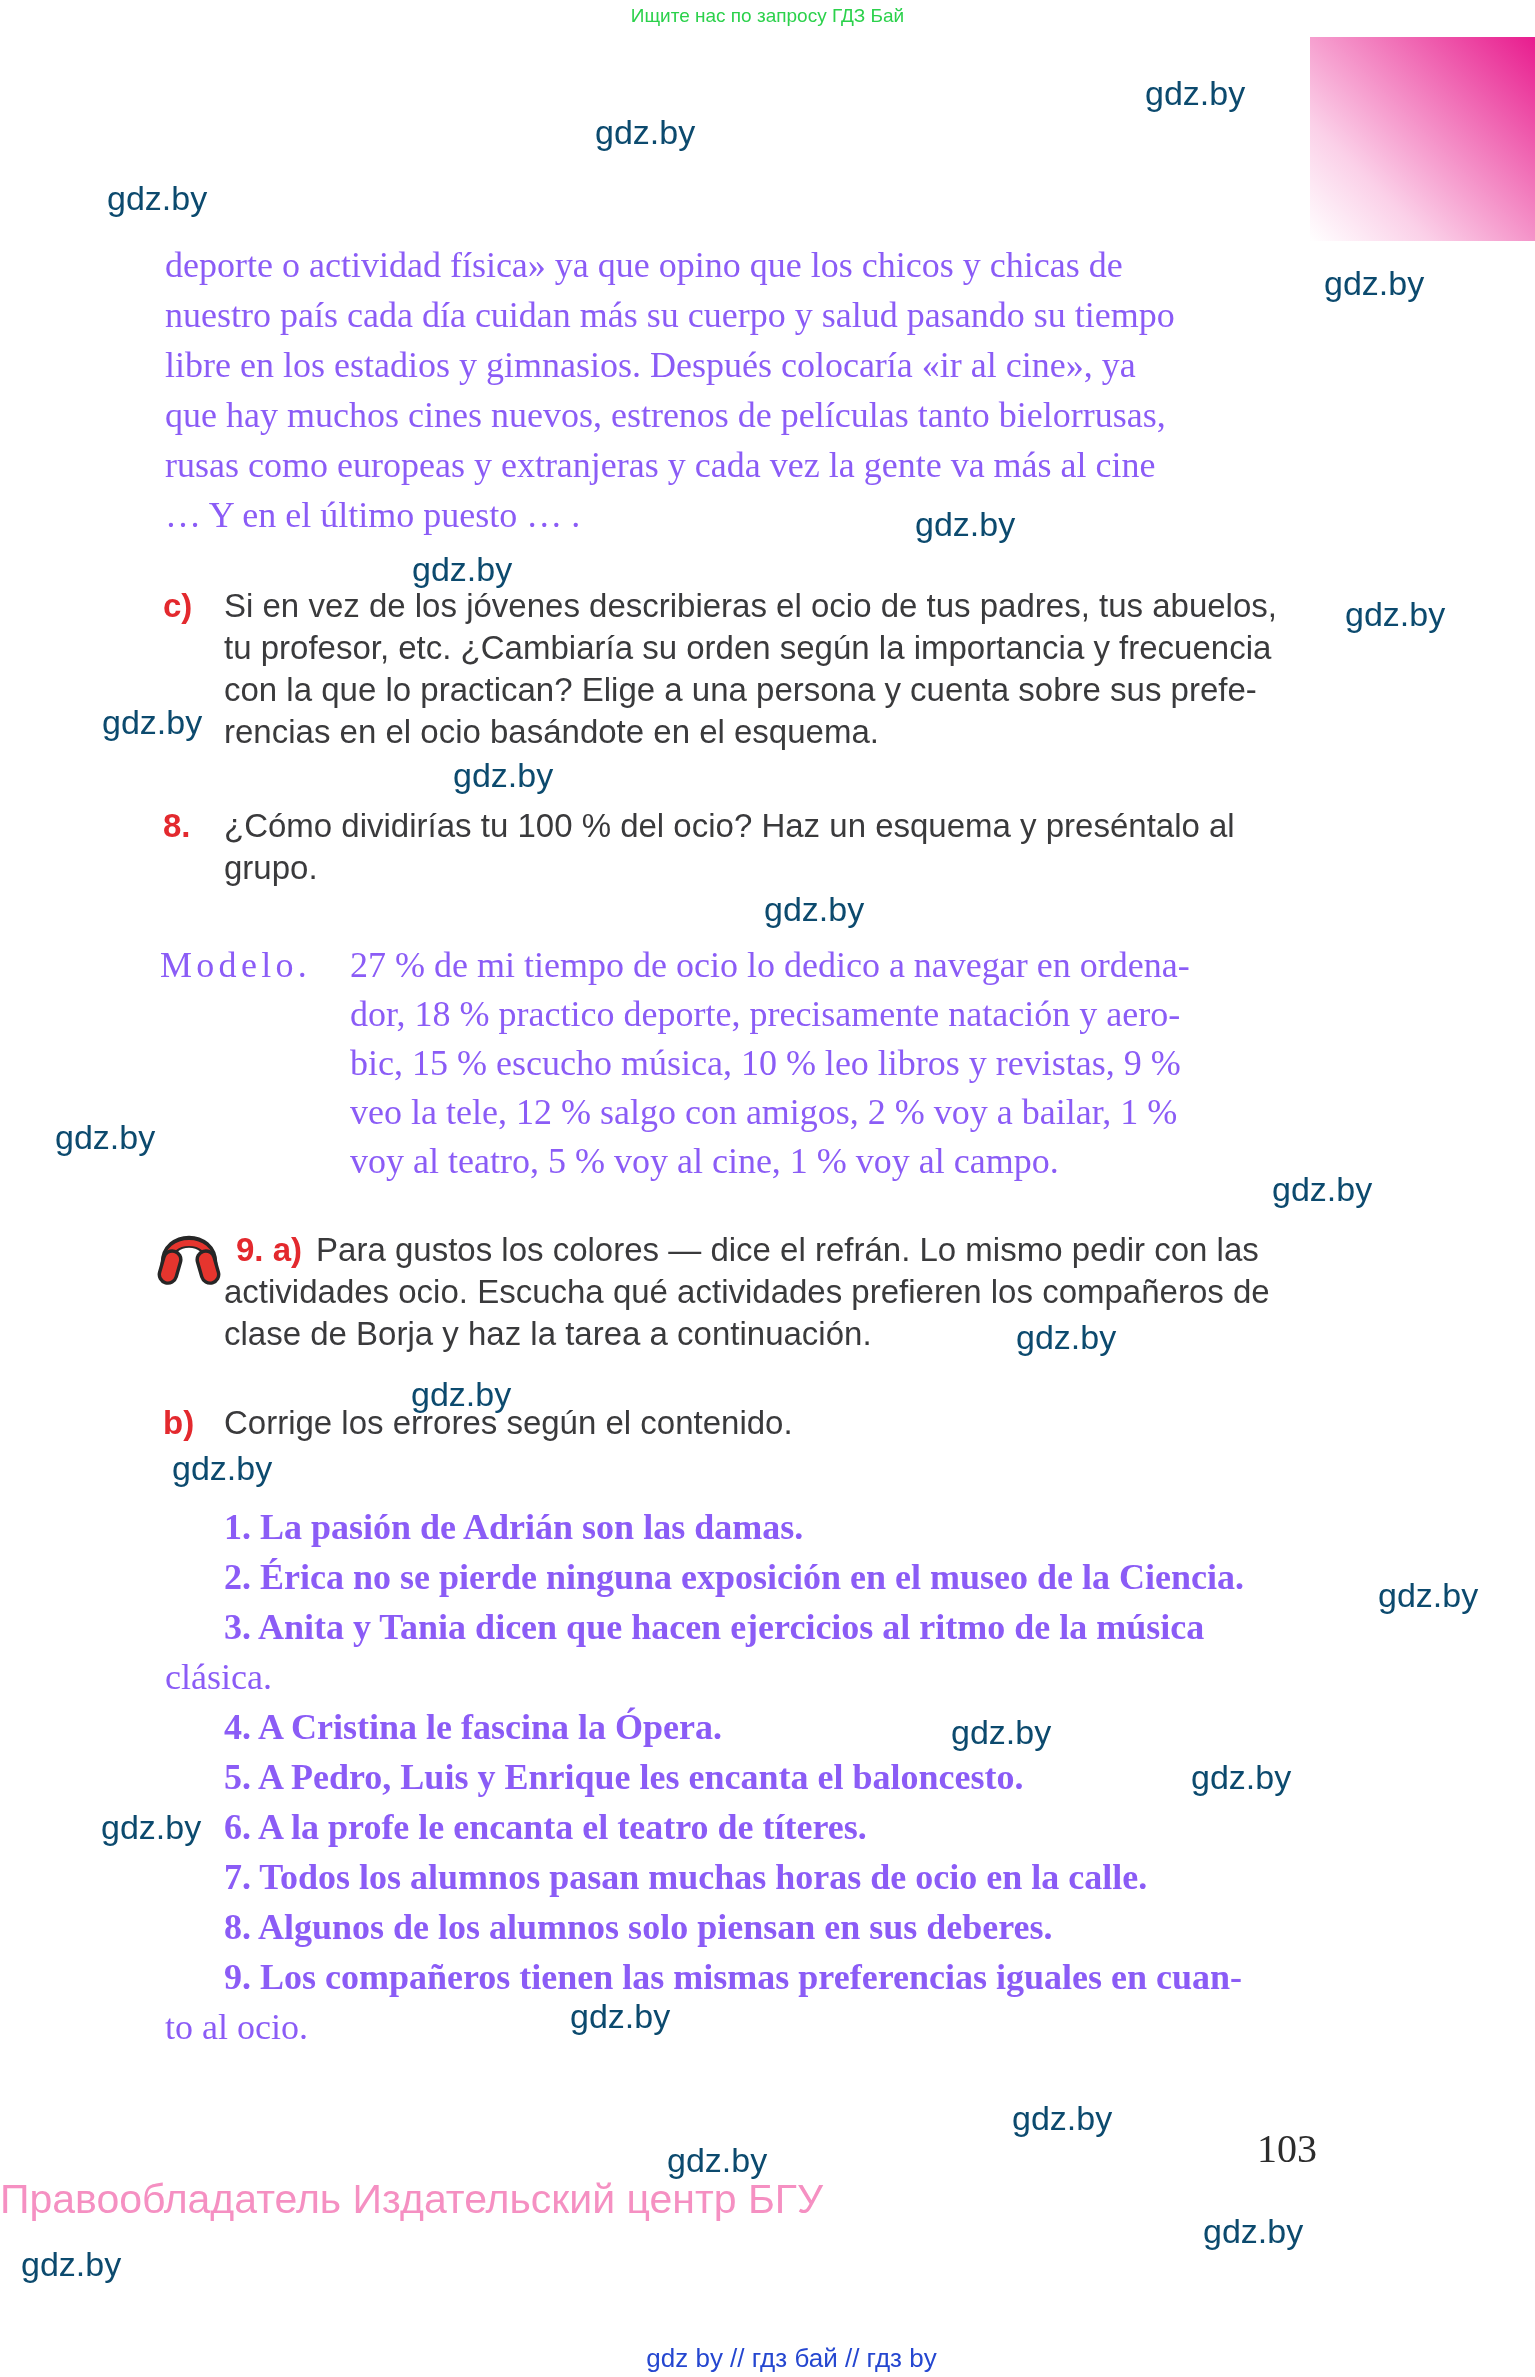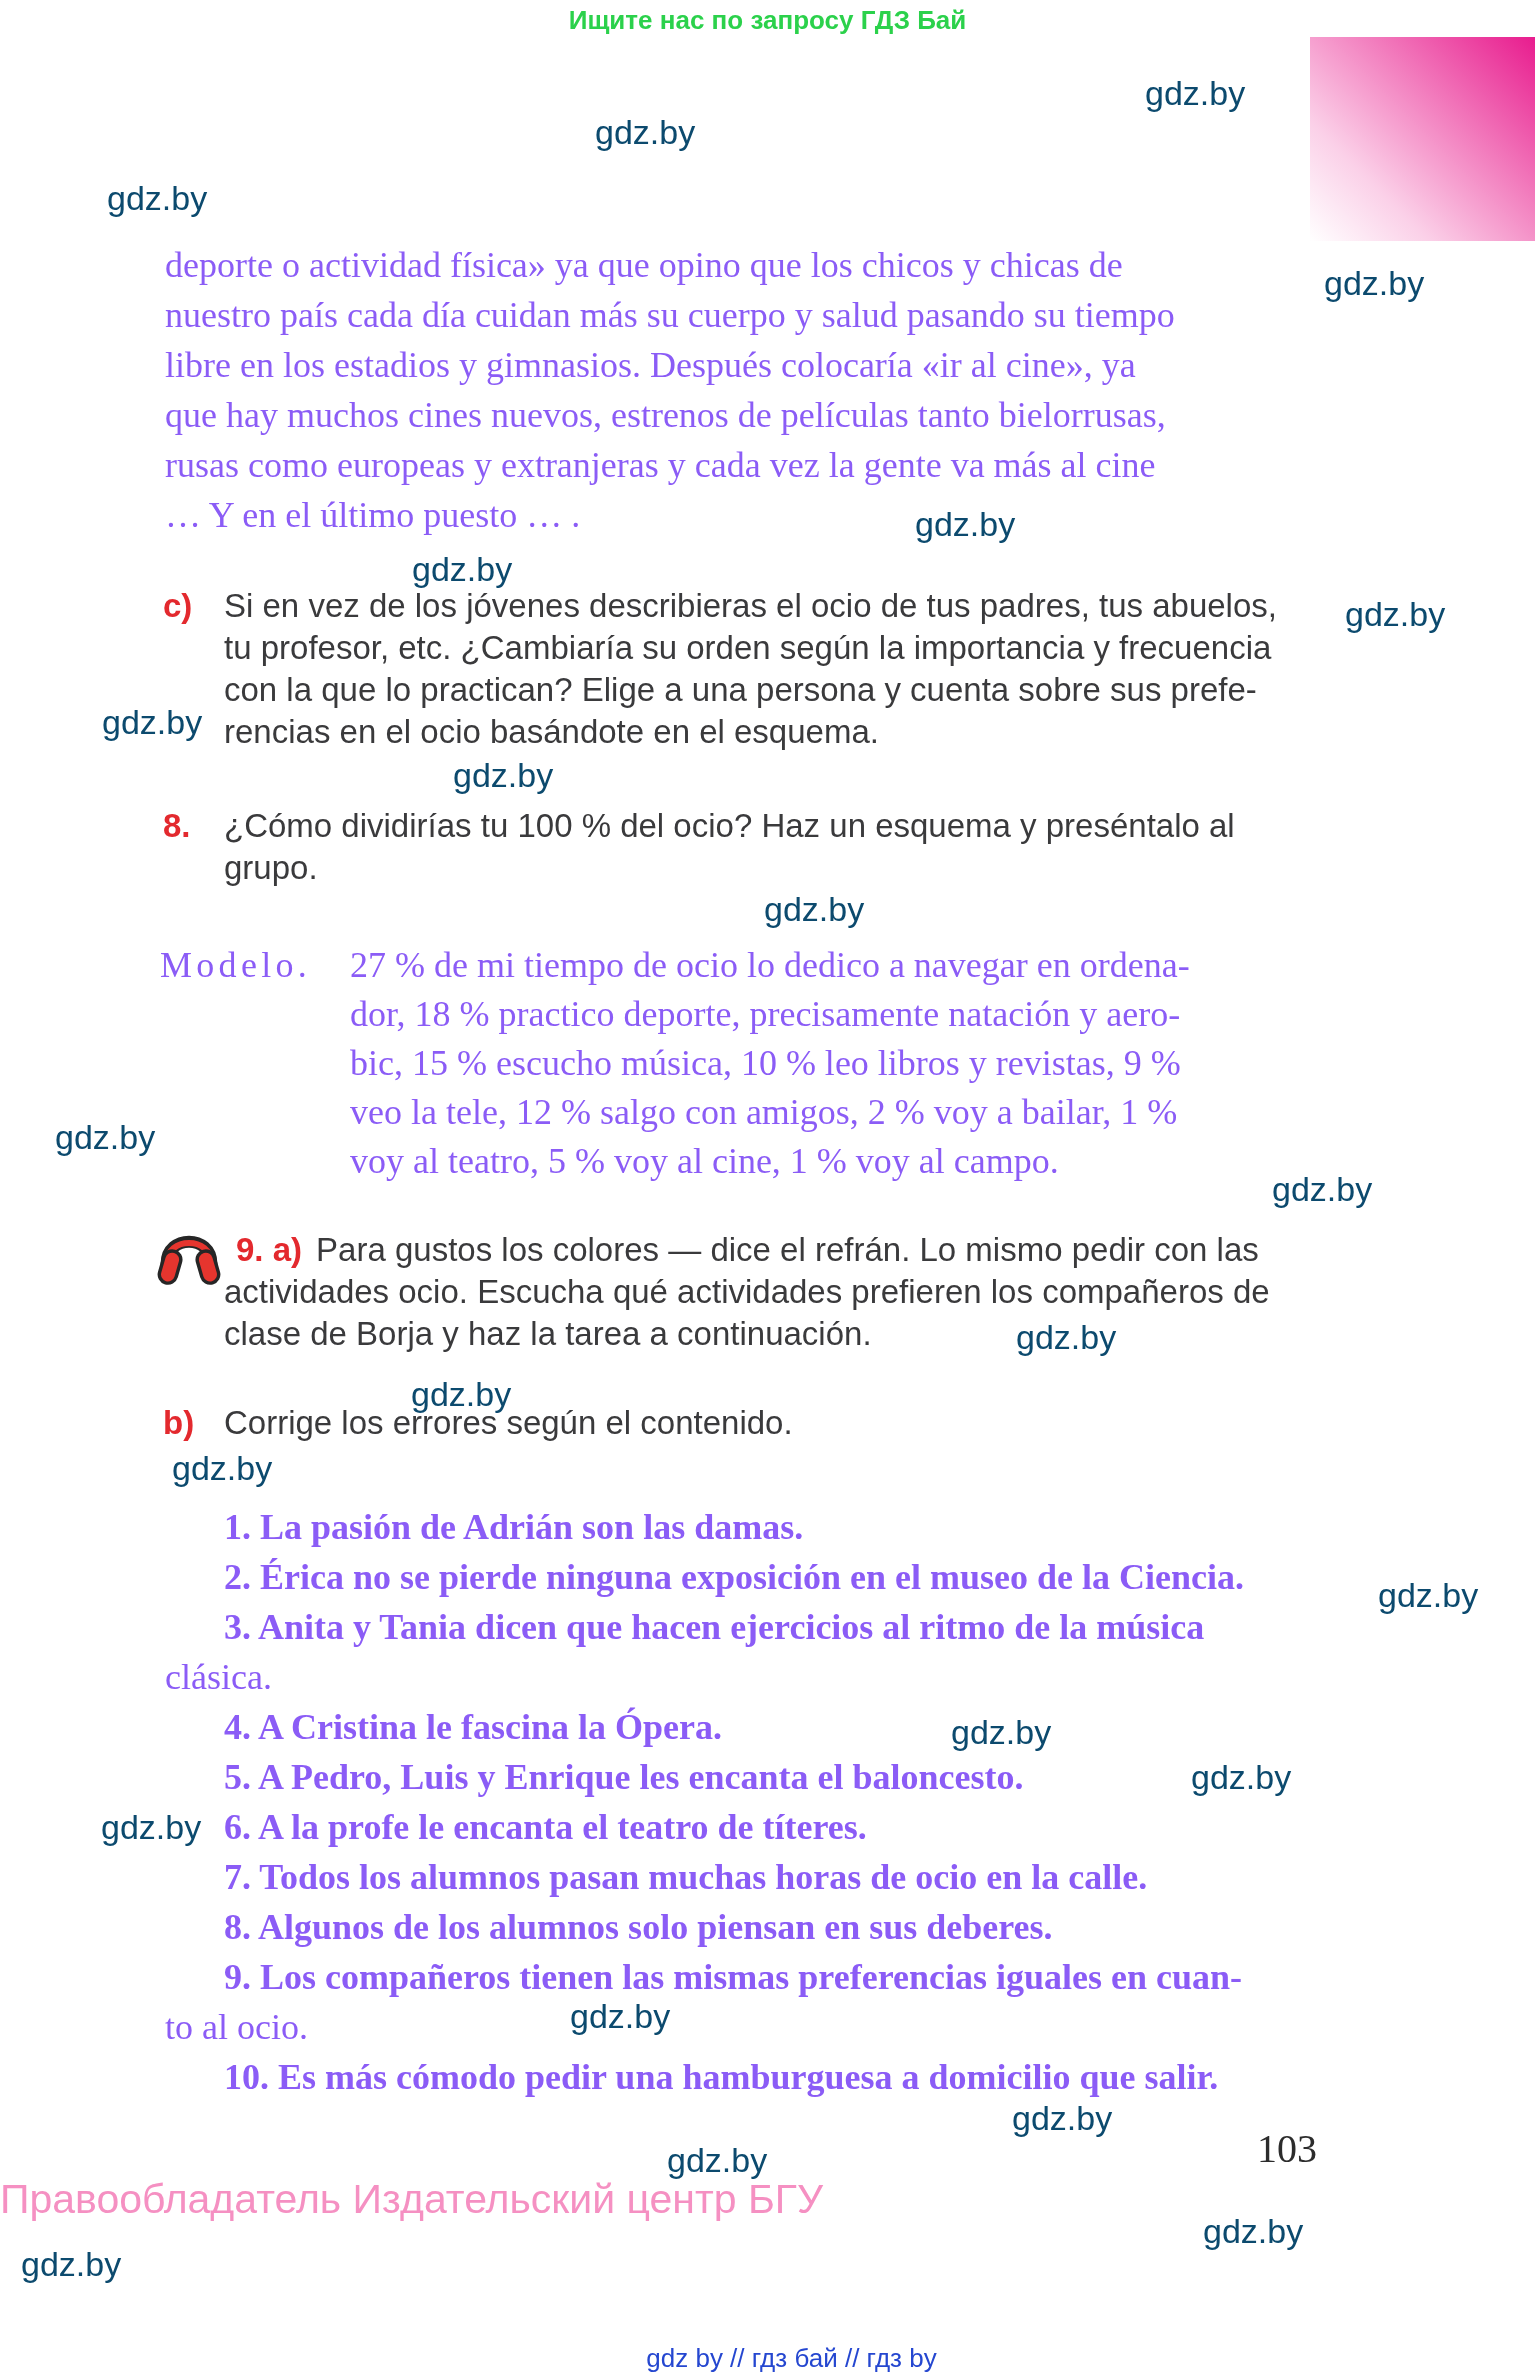--- a/index.html
+++ b/index.html
@@ -16,21 +16,21 @@
   .wm{
     position:absolute;
     font-family:"Liberation Sans",sans-serif;
     font-size:34px;color:#0c4a6e;
     white-space:nowrap;line-height:1.1;
   }
 
   
   .banner{
     position:absolute;top:5.2px;left:0;width:100%;
-    text-align:center;font-size:26px;color:#2bd14b;font-weight:bold;
+    text-align:center;font-size:19px;color:#2bd14b;
   }
 
   
   .pinkbox{
     position:absolute;left:1310px;top:37px;width:225px;height:204px;
     background:linear-gradient(45deg,#ffffff 0%,#fbd0e8 28%,#f27cbd 62%,#e81c8e 100%);
   }
 
   .serif{font-family:"Liberation Serif",serif;color:#8b5cf6;}
 
@@ -178,21 +178,20 @@
   <div class="ind">2. Érica no se pierde ninguna exposición en el museo de la Ciencia.</div>
   <div class="ind">3. Anita y Tania dicen que hacen ejercicios al ritmo de la música</div>
   <div>clásica.</div>
   <div class="ind">4. A Cristina le fascina la Ópera.</div>
   <div class="ind">5. A Pedro, Luis y Enrique les encanta el baloncesto.</div>
   <div class="ind">6. A la profe le encanta el teatro de títeres.</div>
   <div class="ind">7. Todos los alumnos pasan muchas horas de ocio en la calle.</div>
   <div class="ind">8. Algunos de los alumnos solo piensan en sus deberes.</div>
   <div class="ind">9. Los compañeros tienen las mismas preferencias iguales en cuan-</div>
   <div>to al ocio.</div>
-  <div class="ind">10. Es más cómodo pedir una hamburguesa a domicilio que salir.</div>
 </div>
 
 <div class="abs serif pagenum">103</div>
 
 <div class="abs copyright">Правообладатель Издательский центр БГУ</div>
 
 <div class="abs footerlinks">gdz by // гдз бай // гдз by</div>
 
 
 </body></html>

